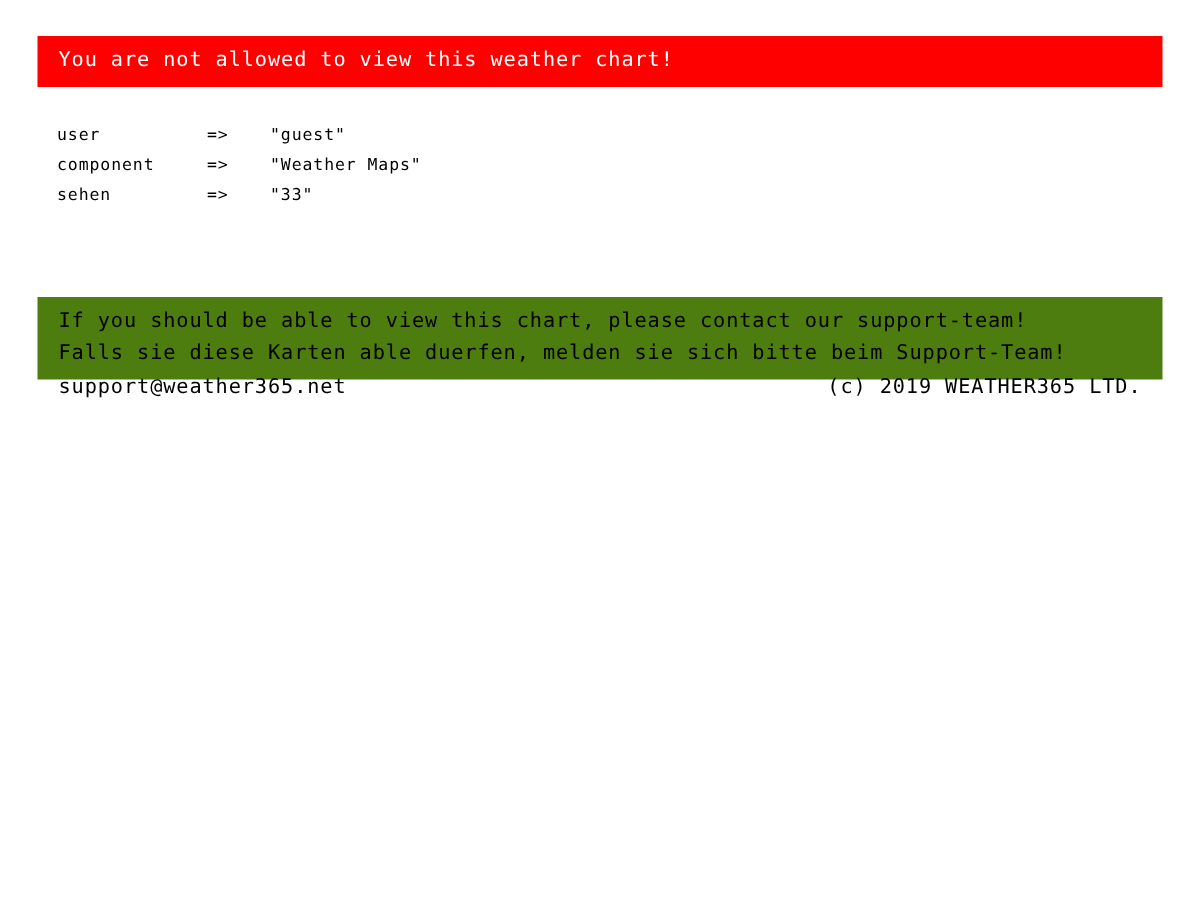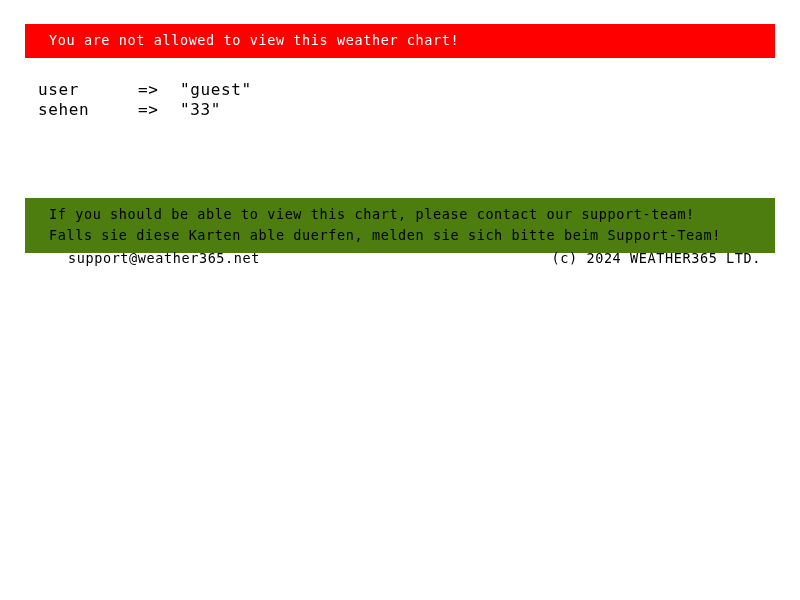--- a/index.html
+++ b/index.html
@@ -18,21 +18,21 @@
   .page {
     position: relative;
     width: 800px;
     height: 600px;
   }
   .banner {
     position: absolute;
     left: 25px;
     width: 750px;
     box-sizing: border-box;
-    padding: 6px 14px 7px 24px;
+    padding: 6px 14px 7px 14px;
   }
   .banner-error {
     top: 24px;
     background: #ff0000;
     color: #ffffff;
   }
   .banner-ok {
     top: 198px;
     background: #4d7c0f;
     color: #000000;
@@ -45,21 +45,21 @@
     white-space: pre;
   }
   .params {
     position: absolute;
     left: 38px;
     top: 80px;
     border-collapse: collapse;
   }
   .params td {
     font-family: "DejaVu Sans Mono", monospace;
-    font-size: 16px;
+    font-size: 11px;
     line-height: 20px;
     letter-spacing: 0.6px;
     padding: 0;
     white-space: pre;
     vertical-align: top;
   }
   .col-key { width: 100px; }
   .col-arrow { width: 42px; }
   .col-val { }
   .footer {
@@ -71,50 +71,54 @@
     padding: 0 14px;
     display: flex;
     justify-content: space-between;
     align-items: baseline;
   }
   .footer span {
     font-family: "DejaVu Sans Mono", monospace;
     font-size: 13.5px;
     letter-spacing: 0.6px;
     white-space: pre;
-    margin-left: 29px;
   }
 </style>
 </head>
 <body>
 
 <div class="page">
 
   <div class="banner banner-error">
     <div class="banner-line">You are not allowed to view this weather chart!</div>
   </div>
 
   <table class="params">
     <tbody>
       <tr>
         <td class="col-key">user</td>
         <td class="col-arrow">=&gt;</td>
         <td class="col-val">"guest"</td>
       </tr>
       <tr>
+        <td class="col-key">component</td>
+        <td class="col-arrow">=&gt;</td>
+        <td class="col-val">"Weather Maps"</td>
+      </tr>
+      <tr>
         <td class="col-key">sehen</td>
         <td class="col-arrow">=&gt;</td>
         <td class="col-val">"33"</td>
       </tr>
     </tbody>
   </table>
 
   <div class="banner banner-ok">
     <div class="banner-line">If you should be able to view this chart, please contact our support-team!</div>
     <div class="banner-line">Falls sie diese Karten able duerfen, melden sie sich bitte beim Support-Team!</div>
   </div>
 
   <div class="footer">
     <span>support@weather365.net</span>
-    <span>(c) 2024 WEATHER365 LTD.</span>
+    <span>(c) 2019 WEATHER365 LTD.</span>
   </div>
 
 </div>
 
 </body></html>

